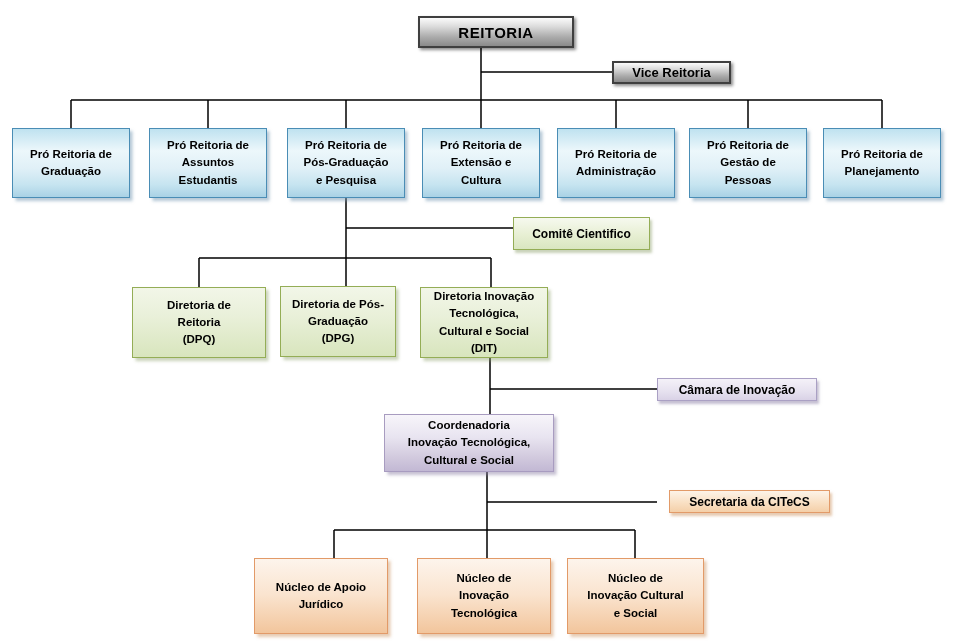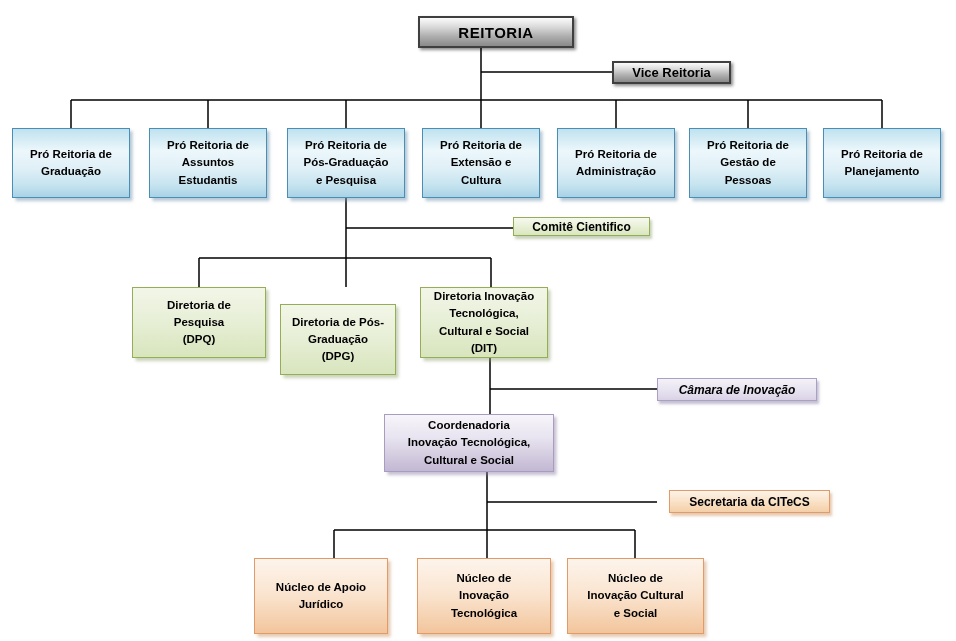--- a/index.html
+++ b/index.html
@@ -48,21 +48,20 @@
   }
   .purple{
     background:linear-gradient(180deg,#f7f5fa 0%,#e8e4f0 40%,#d2cade 75%,#c2b8d4 100%);
     border:1.5px solid #a89cc0;
     box-shadow:2.5px 3px 3px rgba(140,128,165,0.5);
   }
   .purple-tag{
     background:linear-gradient(180deg,#f4f1f8 0%,#e6e1ef 60%,#d9d2e6 100%);
     border:1.5px solid #aaa0c4;
     box-shadow:2px 2.5px 2.5px rgba(140,128,165,0.5);
-    font-style:italic;
   }
   .orange{
     background:linear-gradient(180deg,#fdf4ec 0%,#fae4cf 48%,#f2c59c 100%);
     border:1.5px solid #e29a68;
     box-shadow:2.5px 3px 3px rgba(205,150,100,0.5);
   }
   .orange-tag{
     background:linear-gradient(180deg,#fdf3e8 0%,#f9e0c4 55%,#f4cfa8 100%);
     border:1.5px solid #e29a68;
     box-shadow:2px 2.5px 2.5px rgba(205,150,100,0.5);
@@ -152,30 +151,30 @@
   <div class="box blue node" style="left:689px;top:128px;width:118px;height:70px">
     <div class="txt">Pró Reitoria de
 Gestão de
 Pessoas</div>
   </div>
   <div class="box blue node" style="left:823px;top:128px;width:118px;height:70px">
     <div class="txt">Pró Reitoria de
 Planejamento</div>
   </div>
 
-  <div class="box green-tag tag" style="left:513px;top:217px;width:137px;height:19px">
+  <div class="box green-tag tag" style="left:513px;top:217px;width:137px;height:33px">
     <div class="txt">Comitê Cientifico</div>
   </div>
 
   <div class="box green node" style="left:132px;top:287px;width:134px;height:71px">
     <div class="txt">Diretoria de
-Pesquisa
+Reitoria
 (DPQ)</div>
   </div>
-  <div class="box green node" style="left:280px;top:304px;width:116px;height:71px">
+  <div class="box green node" style="left:280px;top:286px;width:116px;height:71px">
     <div class="txt">Diretoria de Pós-
 Graduação
 (DPG)</div>
   </div>
   <div class="box green node" style="left:420px;top:287px;width:128px;height:71px">
     <div class="txt"><span>Diretoria Inovação
 Tecnológica,
 Cultural e </span><span class="sq">Social</span><span>
 (DIT)</span></div>
   </div>

